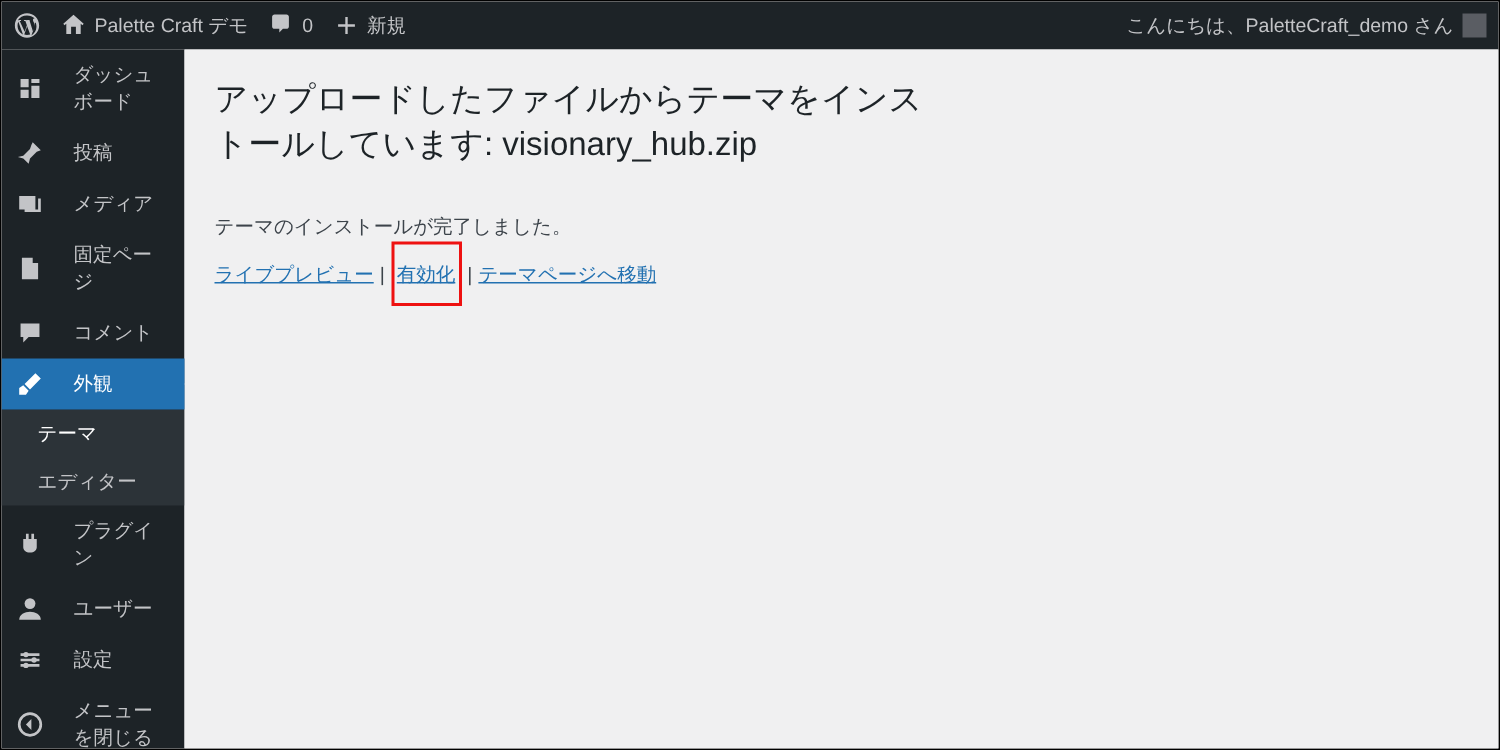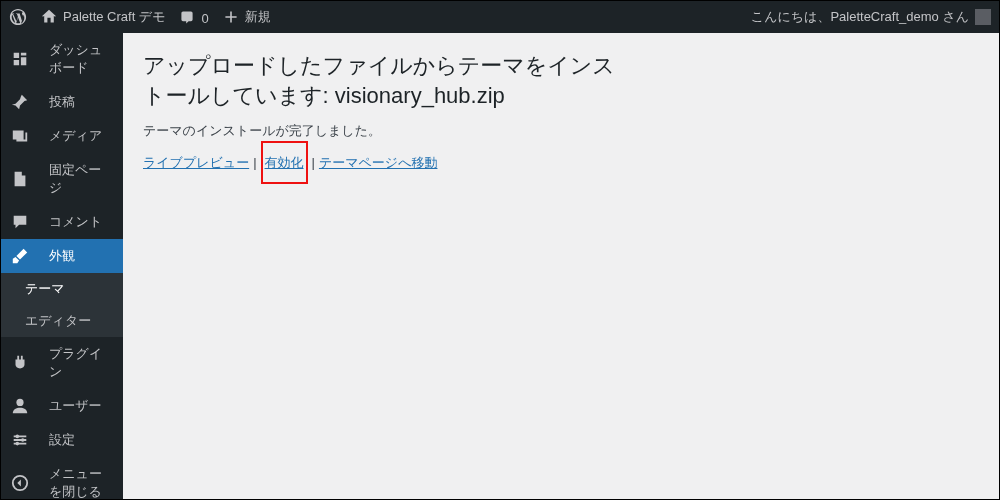--- a/index.html
+++ b/index.html
@@ -1,32 +1,32 @@
 <!DOCTYPE html>
 <html><head>
 <meta charset="utf-8">
 <style>
   *{margin:0;padding:0;box-sizing:border-box}
   body{font-family:-apple-system,BlinkMacSystemFont,"Segoe UI","Helvetica Neue","Hiragino Kaku Gothic ProN","メイリオ",sans-serif;font-size:13px;background:#f0f0f1;color:#1d2327;width:1000px;height:500px;overflow:hidden;border:1px solid #000}
   .adminbar{height:32px;background:#1d2327;color:#c3c4c7;display:flex;align-items:center;padding:0 8px;font-size:13px;justify-content:space-between}
-  .adminbar .left,.adminbar .right{display:flex;align-items:flex-end;gap:14px}
+  .adminbar .left,.adminbar .right{display:flex;align-items:flex-start;gap:14px}
   .adminbar .item{display:flex;align-items:center;gap:6px;color:#c3c4c7;cursor:pointer}
   .adminbar svg{fill:#c3c4c7}
   .avatar{width:16px;height:16px;background:#5a5d63;display:inline-block}
   .wrap{display:flex;height:calc(500px - 34px)}
   .sidebar{width:122px;background:#1d2327;color:#c3c4c7;display:flex;flex-direction:column;font-size:13px}
   .menu-item{display:flex;align-items:center;gap:20px;padding:8px 10px;cursor:pointer;color:#c3c4c7}
   .menu-item.current{background:#2271b1;color:#fff;position:relative}
   .menu-item.current::after{content:"";position:absolute;right:-8px;top:50%;transform:translateY(-50%);border:8px solid transparent;border-right-color:#f0f0f1}
   .menu-item svg{fill:currentColor;width:18px;height:18px;flex-shrink:0}
   .submenu{background:#2c3338}
   .submenu .sub{padding:7px 24px;color:#c3c4c7;cursor:pointer;font-size:13px}
   .submenu .sub.current{color:#fff;font-weight:500}
   .content{flex:1;padding:18px 20px;background:#f0f0f1;overflow:auto}
-  h1{font-size:22px;font-weight:400;color:#1d2327;line-height:1.35;margin-bottom:12px;max-width:480px}
+  h1{font-size:22px;font-weight:400;color:#1d2327;line-height:1.35;margin-bottom:32px;max-width:480px}
   .msg{font-size:13px;color:#3c434a;margin-bottom:14px}
   .links{font-size:13px}
   .links a{color:#2271b1;text-decoration:underline}
   .sep{color:#3c434a;margin:0 4px}
   .hl{border:2px solid #e11;padding:12px 2px}
 </style>
 </head>
 <body>
 
 <div class="adminbar">

